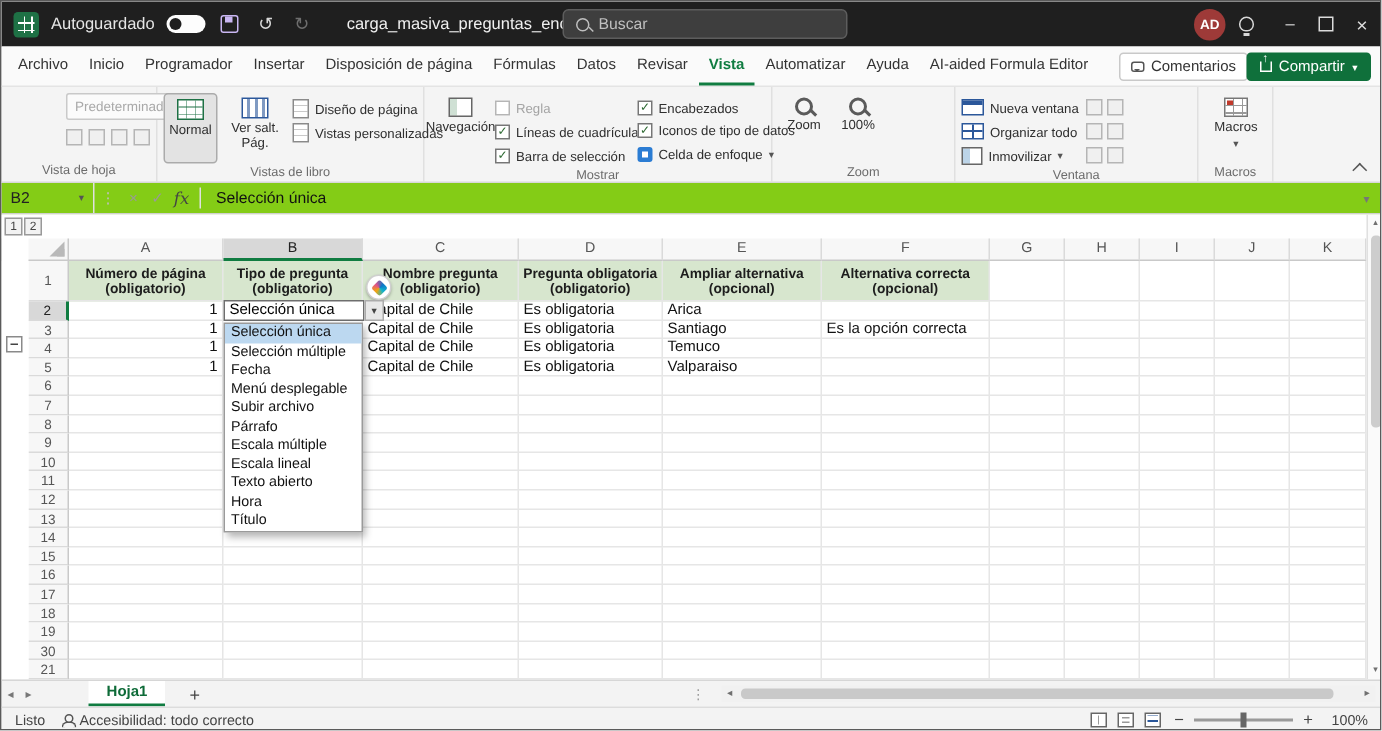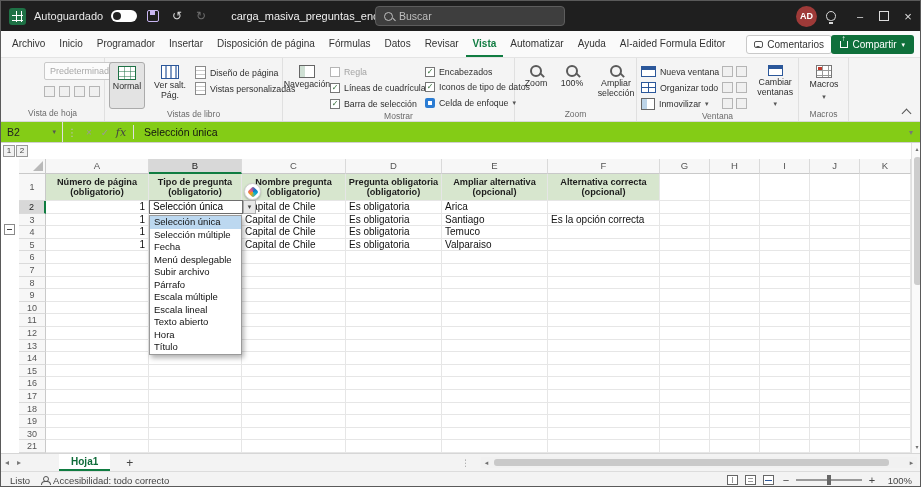--- a/index.html
+++ b/index.html
@@ -316,24 +316,20 @@
     <div class="rgroup" style="width:122px">
       <div class="rg-body">
         <div class="bigbtn" style="width:34px">
           <span class="mag"></span>
           <span>Zoom</span>
         </div>
         <div class="bigbtn" style="width:32px">
           <span class="mag"></span>
           <span>100%</span>
         </div>
-        <div class="bigbtn" style="width:50px">
-          <span class="mag"></span>
-          <span>Ampliar selección</span>
-        </div>
       </div>
       <div class="rg-label">Zoom</div>
     </div>
 
     <div class="rgroup" style="width:162px">
       <div class="rg-body">
         <div class="smallcol" style="width:80px; padding-top:2px;">
           <div class="smallbtn">
             <span class="win-ico"></span>
             <span>Nueva ventana</span>
@@ -354,25 +350,20 @@
             <span class="gray-ico"></span>
           </div>
           <div style="display:flex; gap:3px; height:15px; align-items:center;">
             <span class="gray-ico"></span>
             <span class="gray-ico"></span>
           </div>
           <div style="display:flex; gap:3px; height:15px; align-items:center;">
             <span class="gray-ico"></span>
             <span class="gray-ico"></span>
           </div>
-        </div>
-        <div class="bigbtn" style="width:50px">
-          <span class="win-ico"></span>
-          <span>Cambiar ventanas</span>
-          <span class="chev"></span>
         </div>
       </div>
       <div class="rg-label">Ventana</div>
     </div>
 
     <div class="rgroup" style="width:50px">
       <div class="rg-body" style="justify-content:center;">
         <div class="bigbtn" style="width:42px">
           <span class="macro-ico"></span>
           <span>Macros</span>

